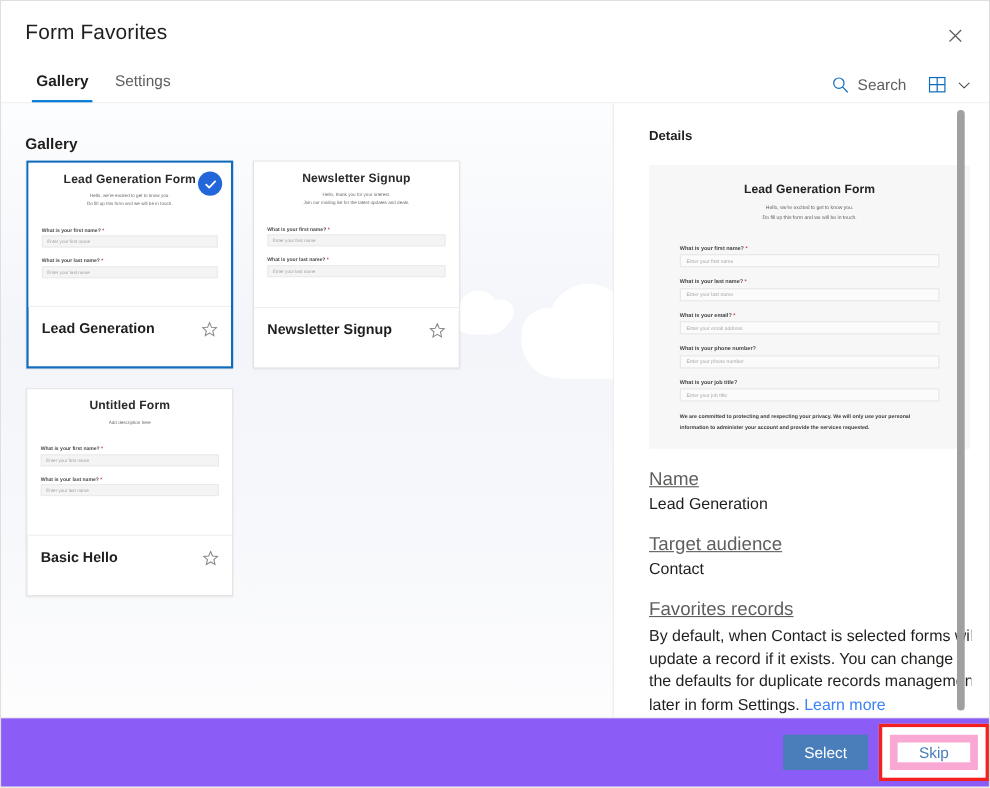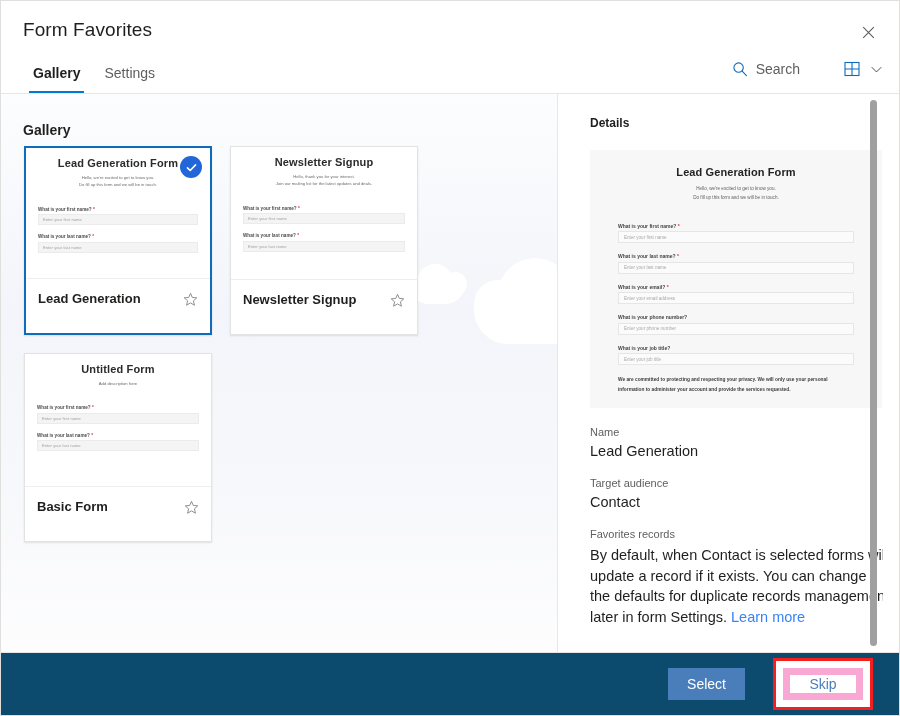--- a/index.html
+++ b/index.html
@@ -85,24 +85,24 @@
     position: absolute;
     left: 6px;
     right: 6px;
     bottom: 0;
     height: 2px;
     background: #0078d4;
   }
   .header-right {
     position: absolute;
     right: 16px;
-    bottom: 16px;
-    display: flex;
-    align-items: center;
-    gap: 44px;
+    bottom: 8px;
+    display: flex;
+    align-items: center;
+    gap: 20px;
   }
   .search-box {
     display: flex;
     align-items: center;
     gap: 8px;
     cursor: text;
   }
   .search-box .mag {
     width: 16px;
     height: 16px;
@@ -371,23 +371,24 @@
     margin-bottom: 10px;
   }
   .dp-privacy {
     margin: 10px 28px 0 28px;
     font-size: 4.8px;
     line-height: 1.95;
     font-weight: 700;
     color: #3c3c3c;
   }
   .field-label {
-    font-size: 11px;
+    font-size: 17px;
     color: #605e5c;
     margin-top: 18px;
+    text-decoration: underline;
   }
   .field-value {
     font-size: 14.5px;
     color: #201f1e;
     margin-top: 5px;
   }
   .field-para {
     font-size: 14.5px;
     color: #201f1e;
     margin-top: 5px;
@@ -422,23 +423,22 @@
     height: 1px;
     background: #e6e6e6;
     flex: 0 0 auto;
   }
   .dialog-footer {
     height: 62px;
     flex: 0 0 auto;
     display: flex;
     align-items: center;
     justify-content: flex-end;
-    padding-right: 26px;
-    gap: 28px;
-    background: #0c4a6e;
+    gap: 10px;
+    background: #8b5cf6;
     position: relative;
   }
   .btn {
     min-width: 72px;
     height: 32px;
     font-size: 14px;
     font-family: inherit;
     cursor: pointer;
     padding: 0 18px;
     box-sizing: border-box;
@@ -570,21 +570,21 @@
             <div class="pv-title">Untitled Form</div>
             <div class="pv-sub">Add description here</div>
             <div class="pv-fields">
               <div class="pv-label"><span>What is your first name?</span> <span class="req">*</span></div>
               <div class="pv-input">Enter your first name</div>
               <div class="pv-label"><span>What is your last name?</span> <span class="req">*</span></div>
               <div class="pv-input">Enter your last name</div>
             </div>
           </div>
           <div class="card-footer">
-            <span class="card-name">Basic Form</span>
+            <span class="card-name">Basic Hello</span>
             <svg class="star" viewBox="0 0 16 16">
               <path d="M8 1.4 L9.9 5.8 L14.7 6.2 L11.1 9.4 L12.2 14.1 L8 11.6 L3.8 14.1 L4.9 9.4 L1.3 6.2 L6.1 5.8 Z" fill="none" stroke="currentColor" stroke-width="1"></path>
             </svg>
           </div>
         </div>
 
       </div>
     </div>
 
     <div class="details-pane">

